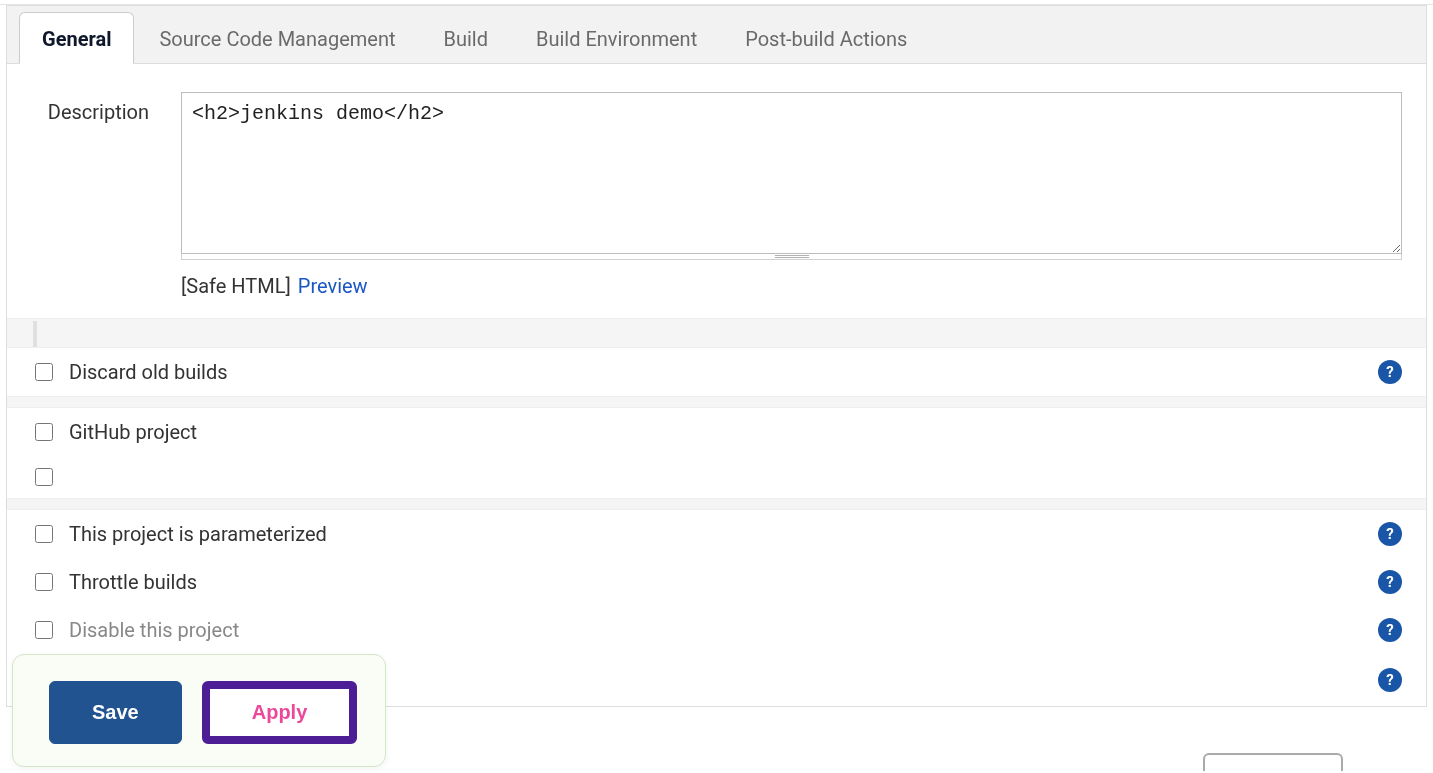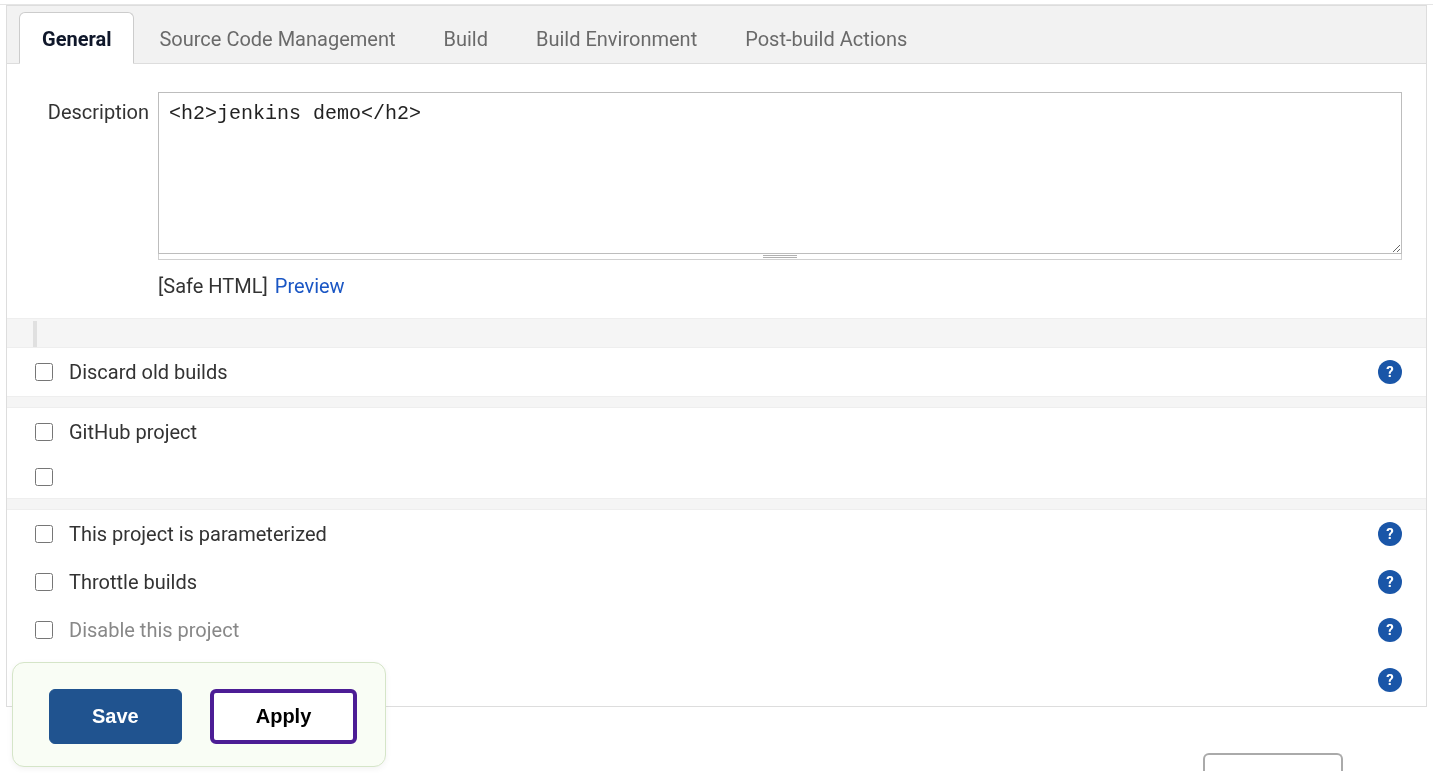--- a/index.html
+++ b/index.html
@@ -49,21 +49,21 @@
     border-radius: 6px 6px 0 0;
     color: #0f172a;
     font-weight: 700;
   }
   .panel-body {
     background: #fff;
     padding: 28px 24px 0 24px;
   }
   .desc-row {
     display: flex;
-    gap: 9px;
+    gap: 32px;
     margin-bottom: 0;
   }
   .desc-label {
     width: 118px;
     text-align: right;
     padding-top: 8px;
     font-size: 20px;
     color: #333;
   }
   .desc-field-wrap {
@@ -167,43 +167,43 @@
     flex-shrink: 0;
   }
   .partial-hidden {
     color: #888;
   }
   .bottom-bar {
     position: absolute;
     left: 12px;
     bottom: 6px;
     display: flex;
-    gap: 28px;
+    gap: 20px;
     padding: 26px 28px 22px 36px;
     background: #f9fdf5;
     border: 1px solid #d5e5c8;
     border-radius: 12px;
     box-shadow: 0 2px 6px rgba(0,0,0,0.05);
   }
   .btn {
     font-size: 20px;
     padding: 12px 42px;
     border-radius: 6px;
     cursor: pointer;
     font-weight: 600;
   }
   .btn-primary {
     background: #20538f;
     color: #fff;
     border: 1px solid #20538f;
   }
   .btn-secondary {
     background: #fff;
-    color: #000000;
-    border: 4px solid #4c1d95;
+    color: #ec4899;
+    border: 8px solid #4c1d95;
   }
   .faded-under {
     position: absolute;
     left: 200px;
     bottom: 44px;
     font-size: 20px;
     color: #666;
     z-index: -1;
   }
   .advanced-peek {

